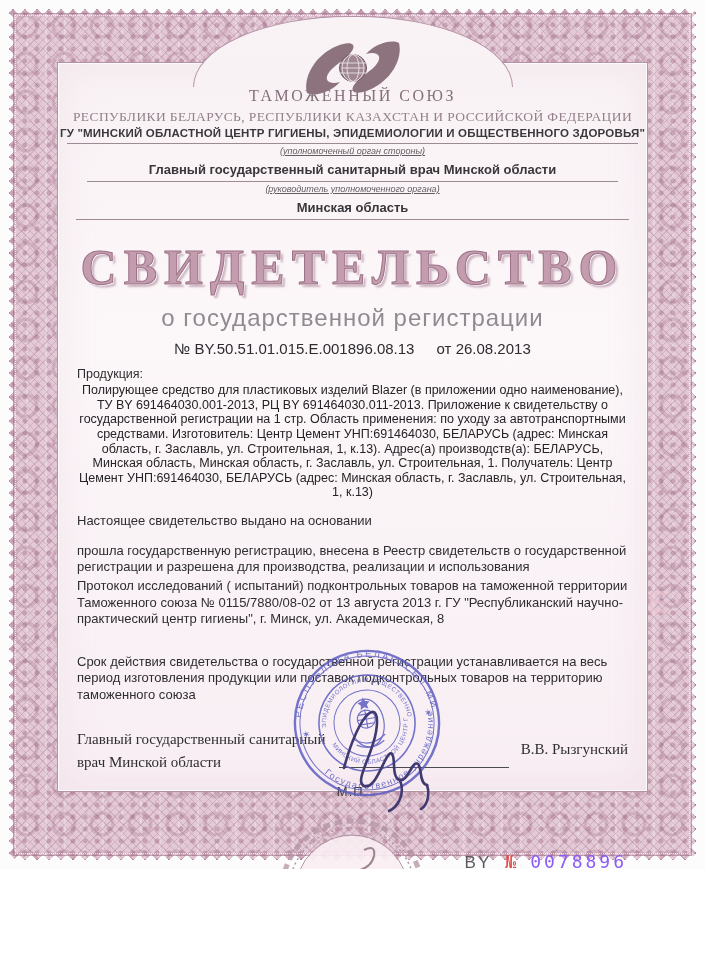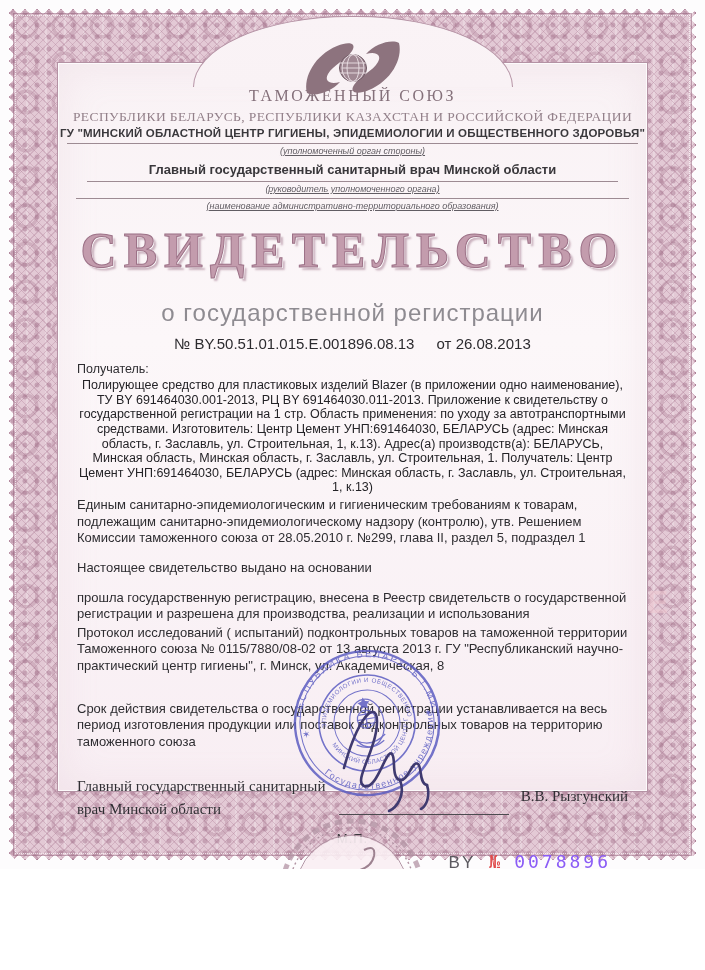--- a/index.html
+++ b/index.html
@@ -40,24 +40,24 @@
     border-radius:159px 159px 0 0/72px 72px 0 0;z-index:1;}
   .logo{position:absolute;bottom:-12px;left:50%;transform:translateX(-50%);}
   
   .union-title{margin-top:24px;font-family:"Liberation Serif",serif;font-size:16px;letter-spacing:2.5px;color:#84707a;}
   .union-sub{margin-top:4px;font-family:"Liberation Serif",serif;font-size:13.5px;letter-spacing:.4px;color:#93808a;}
   .authority{margin-top:2px;font-size:11.5px;font-weight:bold;color:#3a383c;letter-spacing:.2px;}
   .rule{height:0;border-bottom:1px solid #9d8b93;margin:4px auto 0 auto;}
   .caption{font-size:9px;font-style:italic;color:#615d63;margin-top:2px;text-decoration:underline;}
   .field{margin-top:6px;font-size:13px;font-weight:bold;color:#39373b;}
   
-  .title-main{margin-top:10px;font-family:"Liberation Serif",serif;font-weight:bold;font-size:50px;
+  .title-main{margin-top:18px;font-family:"Liberation Serif",serif;font-weight:bold;font-size:50px;
     letter-spacing:7px;color:#c39cad;-webkit-text-stroke:1px #9c7187;
     text-shadow:1px 1px 0 #fff,3px 3px 2px rgba(146,100,124,.45);}
-  .title-sub{margin-top:20px;font-size:24px;color:#8e8b91;letter-spacing:1px;}
+  .title-sub{margin-top:8px;font-size:24px;color:#8e8b91;letter-spacing:1px;}
   .title-num{margin-top:8px;font-size:15px;font-weight:normal;color:#2c2b2f;}
   .title-num span{margin:0 9px;}
   
   .body-block{padding:0 19px;text-align:left;color:#2e2d31;}
   .lbl{font-size:12.5px;margin-top:10px;}
   .product{margin-top:2px;text-align:center;font-weight:normal;font-size:12.5px;line-height:1.17;color:#242327;}
   .prod-caption{margin-top:7px;text-align:center;font-size:10px;font-style:italic;color:#4e4b51;line-height:1.3;
     padding:0 8px;border-top:1px solid #9d8b93;padding-top:4px;}
   .para{font-size:13px;line-height:1.28;margin-top:2px;}
   .mt{margin-top:13px;}
@@ -66,21 +66,21 @@
   .sign-titles{font-family:"Liberation Serif",serif;font-size:15px;line-height:1.55;color:#2f2e33;white-space:nowrap;}
   .sign-line{flex:1;border-bottom:1.5px solid #4c4b50;margin:0 12px 6px 14px;height:0;}
   .sign-name{font-family:"Liberation Serif",serif;font-size:15px;color:#2f2e33;padding-bottom:16px;white-space:nowrap;}
   .mp{margin-top:10px;font-size:13px;color:#39373b;letter-spacing:1px;}
   
   .watermark{position:absolute;left:320px;top:585px;z-index:1;font-weight:bold;font-size:31px;letter-spacing:5px;
     color:#f0c9d2;opacity:.55;pointer-events:none;}
   .stamp{position:absolute;left:281px;top:637px;width:172px;height:172px;z-index:4;opacity:.85;transform:rotate(-10deg);}
   .signature-svg{position:absolute;left:330px;top:690px;width:130px;height:125px;z-index:5;}
   .rosette{position:absolute;left:277px;top:812px;width:150px;height:158px;z-index:4;}
-  .serial{position:absolute;right:94px;top:851px;z-index:5;display:flex;align-items:baseline;gap:14px;
+  .serial{position:absolute;right:78px;top:851px;z-index:5;display:flex;align-items:baseline;gap:14px;
     font-family:"DejaVu Sans Mono",monospace;}
   .serial .series{font-size:17px;color:#5c5a60;letter-spacing:2px;font-family:"Liberation Sans",sans-serif;}
   .serial .no{font-size:18px;color:#e04a4a;}
   .serial .digits{font-size:18px;color:#8b5cf6;letter-spacing:3px;}
 </style>
 </head>
 <body>
 
 <div class="cert">
 
@@ -112,35 +112,34 @@
     <div class="union-title">ТАМОЖЕННЫЙ СОЮЗ</div>
     <div class="union-sub">РЕСПУБЛИКИ БЕЛАРУСЬ, РЕСПУБЛИКИ КАЗАХСТАН И РОССИЙСКОЙ ФЕДЕРАЦИИ</div>
     <div class="authority">ГУ "МИНСКИЙ ОБЛАСТНОЙ ЦЕНТР ГИГИЕНЫ, ЭПИДЕМИОЛОГИИ И ОБЩЕСТВЕННОГО ЗДОРОВЬЯ"</div>
     <div class="rule" style="width:97%"></div>
     <div class="caption">(уполномоченный орган стороны)</div>
 
     <div class="field">Главный государственный санитарный врач Минской области</div>
     <div class="rule" style="width:90%"></div>
     <div class="caption">(руководитель уполномоченного органа)</div>
 
+    <div class="field">Минская область</div>
     <div class="rule" style="width:94%"></div>
-    <div class="caption">(наименование административно-территориального образования)</div>
 
     <div class="title-main">СВИДЕТЕЛЬСТВО</div>
     <div class="title-sub">о государственной регистрации</div>
     <div class="title-num">
       <span>№ BY.50.51.01.015.E.001896.08.13</span>
       <span>от 26.08.2013</span>
     </div>
 
     <div class="body-block">
-      <div class="lbl">Получатель:</div>
+      <div class="lbl">Продукция:</div>
       <div class="product">Полирующее средство для пластиковых изделий Blazer (в приложении одно наименование), ТУ BY 691464030.001-2013, РЦ BY 691464030.011-2013. Приложение к свидетельству о государственной регистрации на 1 стр.  Область применения: по уходу за автотранспортными средствами. Изготовитель: Центр Цемент УНП:691464030, БЕЛАРУСЬ (адрес: Минская область, г. Заславль, ул. Строительная, 1, к.13). Адрес(а) производств(а): БЕЛАРУСЬ, Минская область, Минская область, г. Заславль, ул. Строительная, 1. Получатель: Центр Цемент УНП:691464030, БЕЛАРУСЬ (адрес: Минская область, г. Заславль, ул. Строительная, 1, к.13)</div>
 
-      <div class="para">Единым санитарно-эпидемиологическим и гигиеническим требованиям к товарам, подлежащим санитарно-эпидемиологическому надзору (контролю), утв. Решением Комиссии таможенного союза от 28.05.2010 г. №299, глава II, раздел 5, подраздел 1</div>
 
       <div class="para mt">Настоящее свидетельство выдано на основании</div>
 
       <div class="para mt">прошла государственную регистрацию, внесена в Реестр свидетельств о государственной регистрации и разрешена для производства, реализации и использования</div>
       <div class="para">Протокол исследований ( испытаний) подконтрольных товаров на таможенной территории Таможенного союза № 0115/7880/08-02 от 13 августа 2013 г. ГУ "Республиканский научно-практический центр гигиены", г. Минск, ул. Академическая, 8</div>
 
       <div class="para" style="margin-top:26px">Срок действия свидетельства о государственной регистрации устанавливается на весь период изготовления продукции или поставок подконтрольных товаров на территорию таможенного союза</div>
     </div>
 
     <div class="sign-row">

